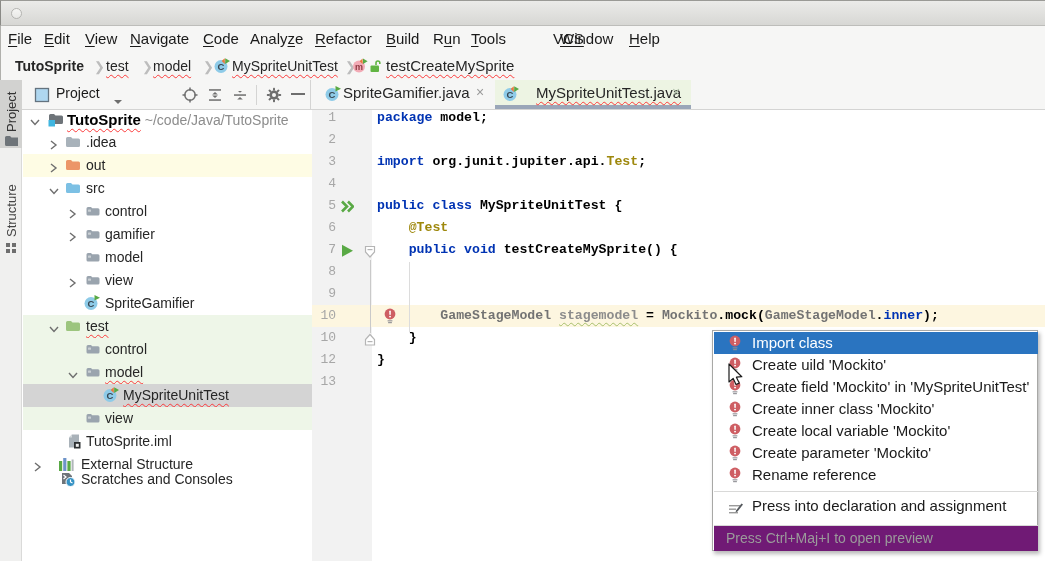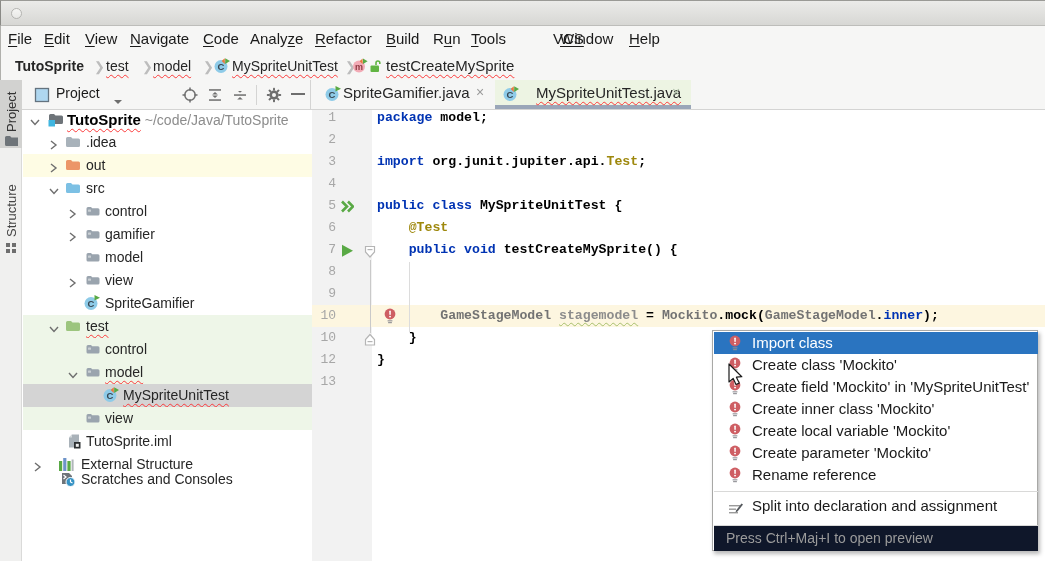--- a/index.html
+++ b/index.html
@@ -64,21 +64,21 @@
 #yline { left:312px; top:305px; width:733px; height:22px; background:#fdf6e0; }
 
 
 #popup { left:712px; top:330px; width:326px; height:221px; background:#fff;
   border:1px solid #a8a8a6; box-shadow:2px 3px 4px rgba(0,0,0,0.28); }
 .prow { position:absolute; left:1px; width:324px; height:22px; }
 .prow .ptxt { position:absolute; left:38px; top:2px; font-size:15px; color:#1a1a1a; white-space:nowrap; }
 .prow .picon { position:absolute; left:14px; top:3px; }
 #psel { background:#2a74c0; }
 #psel .ptxt { color:#fff; }
-#pfooter { position:absolute; left:1px; top:194px; width:324px; height:26px; background:#0f172a;
+#pfooter { position:absolute; left:1px; top:194px; width:324px; height:26px; background:#701a75;
   border-top:1px solid #d9d9d8; }
 #pfooter div { position:absolute; left:12px; top:4px; font-size:14px; color:#9b9b9b; }
 </style>
 </head>
 <body>
 
 <div class="abs" id="titlebar">
   <div class="circle"></div>
 </div>
 
@@ -432,21 +432,21 @@
       <span class="ptxt">Import class</span>
     </div>
 <div class="prow" style="top:23px">
       <span class="picon"><svg width="14" height="16" viewBox="0 0 14 16" style="">
           <circle cx="7" cy="6" r="5.4" fill="#ce5e63"></circle>
           <rect x="6.3" y="2.6" width="1.5" height="4.4" rx="0.75" fill="#fff"></rect>
           <circle cx="7.05" cy="8.6" r="0.95" fill="#fff"></circle>
           <rect x="4.6" y="12.3" width="4.8" height="1.1" fill="#8e8e93"></rect>
           <rect x="5.1" y="14.1" width="3.8" height="1.1" fill="#8e8e93"></rect>
         </svg></span>
-      <span class="ptxt">Create class 'Mockito'</span>
+      <span class="ptxt">Create uild 'Mockito'</span>
     </div>
 <div class="prow" style="top:45px">
       <span class="picon"><svg width="14" height="16" viewBox="0 0 14 16" style="">
           <circle cx="7" cy="6" r="5.4" fill="#ce5e63"></circle>
           <rect x="6.3" y="2.6" width="1.5" height="4.4" rx="0.75" fill="#fff"></rect>
           <circle cx="7.05" cy="8.6" r="0.95" fill="#fff"></circle>
           <rect x="4.6" y="12.3" width="4.8" height="1.1" fill="#8e8e93"></rect>
           <rect x="5.1" y="14.1" width="3.8" height="1.1" fill="#8e8e93"></rect>
         </svg></span>
       <span class="ptxt">Create field 'Mockito' in 'MySpriteUnitTest'</span>
@@ -492,21 +492,21 @@
       <span class="ptxt">Rename reference</span>
     </div>
 <div style="position:absolute;left:1px;top:160px;width:324px;height:1px;background:#d9d9d8"></div>
 <div class="prow" style="top:164px">
       <span class="picon" style="top:5px"><svg width="16" height="12" viewBox="0 0 16 12" style="">
           <rect x="1" y="3" width="11" height="1.4" fill="#9a9a9a"></rect>
           <rect x="1" y="6.5" width="7" height="1.4" fill="#9a9a9a"></rect>
           <rect x="1" y="10" width="9" height="1.4" fill="#9a9a9a"></rect>
           <path d="M8 8.5 L13.5 1.5 L15 2.6 L9.5 9.6 L7.6 10.2 Z" fill="#54585c"></path>
         </svg></span>
-      <span class="ptxt">Split into declaration and assignment</span>
+      <span class="ptxt">Press into declaration and assignment</span>
     </div>
 <div id="pfooter">
       <div>Press Ctrl+Maj+I to open preview</div>
     </div>
   </div>
 <div style="position:absolute;left:728px;top:363px;z-index:50"><svg width="15" height="23" viewBox="0 0 15 23" style="">
       <path d="M1 1 L1 19 L5.2 15.4 L8 21.5 L11.2 20.1 L8.4 14.2 L13.8 13.7 Z" fill="#fff" stroke="#1a1a1a" stroke-width="1.2" stroke-linejoin="round"></path>
     </svg></div>
 
 </body></html>

